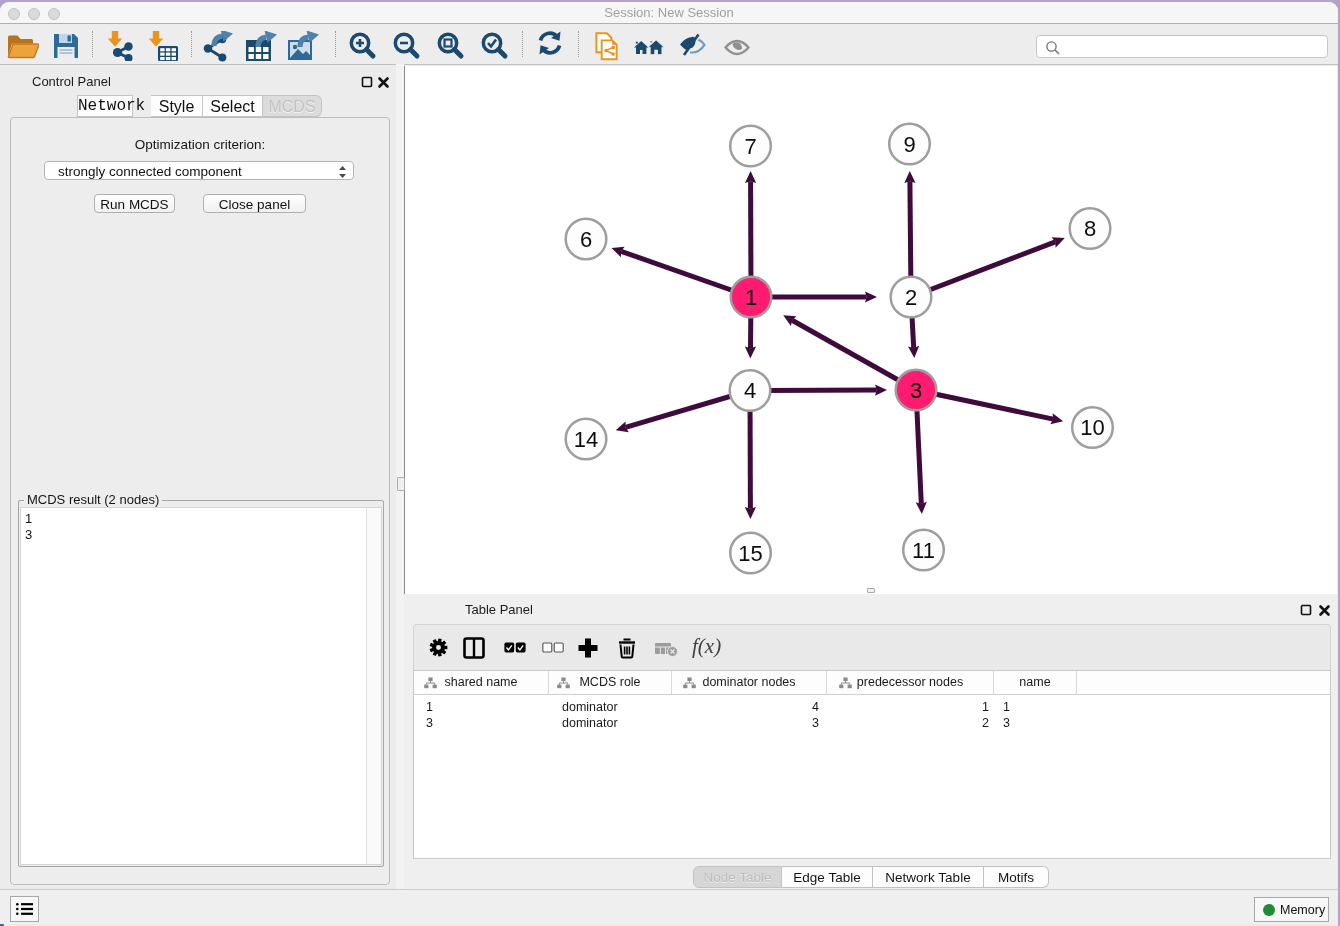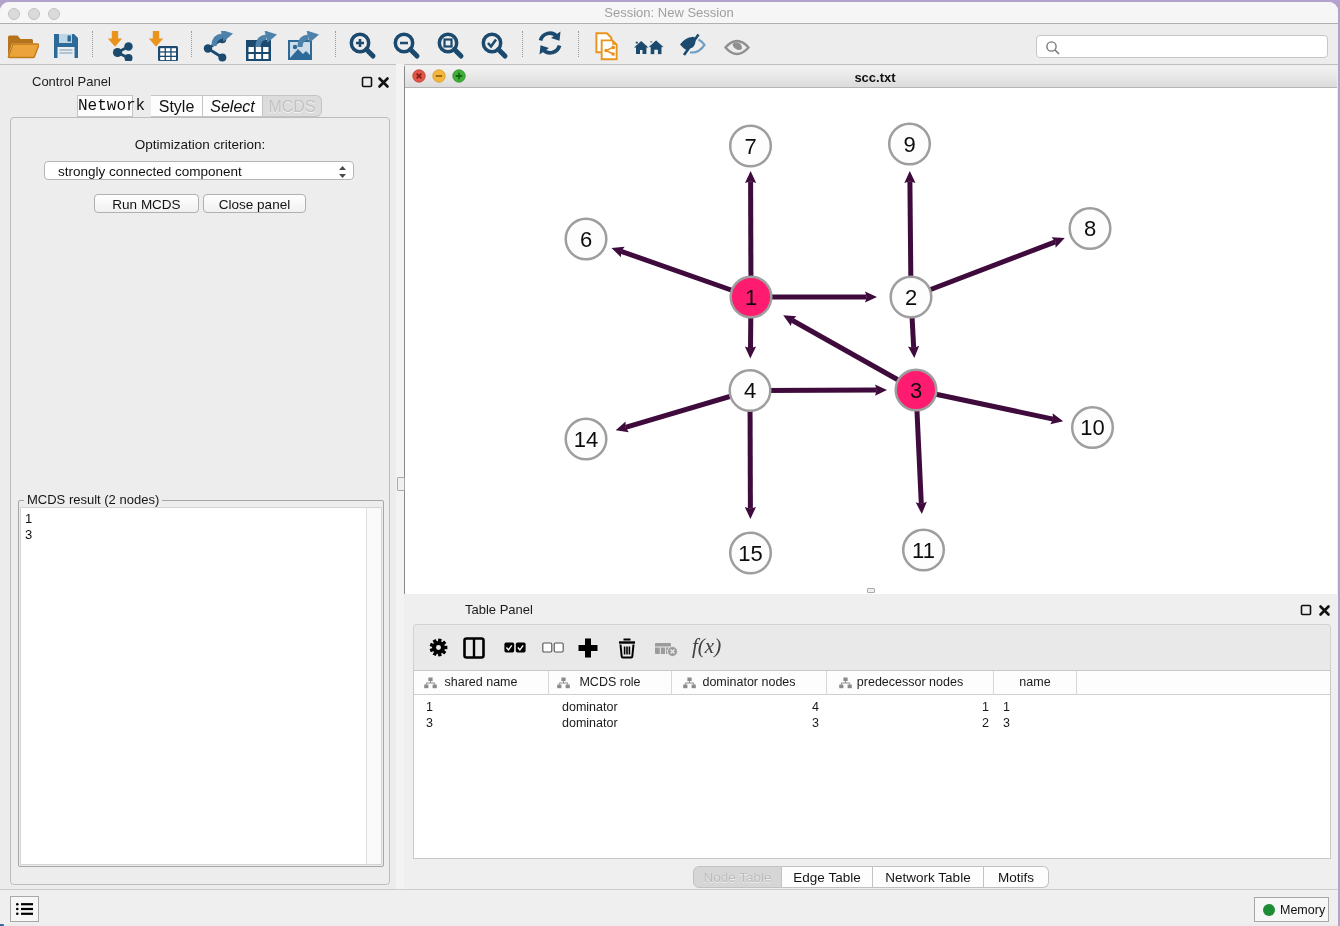--- a/index.html
+++ b/index.html
@@ -205,52 +205,41 @@
   <div id="cp">
 <div id="cptitle">Control Panel</div>
 <svg style="position:absolute;left:361px;top:10px;" width="12" height="12" viewBox="0 0 12 12">
         <rect x="1.5" y="1.5" width="9" height="9" fill="none" stroke="#111" stroke-width="1.6" rx="1"></rect>
       </svg>
 <svg style="position:absolute;left:377px;top:10px;" width="13" height="13" viewBox="0 0 13 13">
         <path d="M2.5 2.5 L10.5 10.5 M10.5 2.5 L2.5 10.5" stroke="#111" stroke-width="2.6" stroke-linecap="round"></path>
       </svg>
 <div class="cptab" style="left:77px;width:56px;font-family:Liberation Mono, monospace;">Network</div>
 <div class="cptab" style="left:151px;width:52px;border-left:none;">Style</div>
-<div class="cptab" style="left:203px;width:60px;border-left:none;font-style:italic;">Select</div>
+<div class="cptab" style="left:203px;width:60px;border-left:none;">Select</div>
 <div class="cptab" style="left:263px;width:59px;border-left:none;background:#dcdcdc;color:#c2c2c2;text-shadow:0 1px 0 #f5f5f5;border-radius:0 6px 6px 0;">MCDS</div>
 <div id="cpcontent"></div>
 <div style="position:absolute;left:10px;top:71px;width:380px;text-align:center;font-size:13.5px;color:#161616;">Optimization criterion:</div>
 <div style="position:absolute;left:44px;top:95px;width:310px;height:19px;background:#fff;border:1px solid #b5b5b5;border-radius:4px;">
   <div style="position:absolute;left:13px;top:2px;font-size:13.5px;color:#111;">strongly connected component</div>
   <svg style="position:absolute;right:5px;top:3px;" width="11" height="14" viewBox="0 0 11 14">
           <path d="M2 5 L5.5 1 L9 5 z" fill="#4a4a4a"></path>
           <path d="M2 9 L5.5 13 L9 9 z" fill="#4a4a4a"></path>
         </svg>
 </div>
-<div class="cpbtn" style="left:94px;width:105px;text-align:center;">Run MCDS</div>
+<div class="cpbtn" style="left:94px;width:81px;text-align:center;">Run MCDS</div>
 <div class="cpbtn" style="left:203px;width:103px;">Close panel</div>
 <div id="mcdsbox"></div>
       <div id="mcdswhiteP">1<br>3</div>
       <div id="mcdsleg">MCDS result (2 nodes)</div>
 
 <div id="mcdssb"></div>
 </div>
   <div style="position:absolute;left:396px;top:62px;width:8px;height:825px;background:#f3f3f3;"></div>
 <div id="netframe">
-<div id="nettitle">
-<svg style="position:absolute;left:7px;top:3px;" width="56" height="14" viewBox="0 0 56 14">
-<circle cx="7" cy="7" r="6.2" fill="#e25548" stroke="#b8382c" stroke-width="0.8"></circle>
-<path d="M4.6 4.6 L9.4 9.4 M9.4 4.6 L4.6 9.4" stroke="#801d14" stroke-width="1.6"></path>
-<circle cx="27" cy="7" r="6.2" fill="#f6b63c" stroke="#d29a2a" stroke-width="0.8"></circle>
-<line x1="23.8" y1="7" x2="30.2" y2="7" stroke="#9a6d13" stroke-width="1.8"></line>
-<circle cx="47" cy="7" r="6.2" fill="#3fae3a" stroke="#2f8c2b" stroke-width="0.8"></circle>
-<path d="M43.8 7 H50.2 M47 3.8 V10.2" stroke="#156311" stroke-width="1.8"></path>
-</svg>
-<div id="netname" style="left:4px;font-weight:bold;">scc.txt</div>
-</div>
 <svg id="graph" style="position:absolute;left:0;top:21px;" width="933" height="505" viewBox="404 87 933 505">
         <line x1="750.0" y1="297.0" x2="749.6" y2="181.2" stroke="#3e0b3c" stroke-width="5"></line>
         <path d="M749.6,171.0 L755.2,183.0 L749.6,181.2 L744.0,183.0 z" fill="#3e0b3c"></path>
         <line x1="750.0" y1="297.0" x2="620.1" y2="251.3" stroke="#3e0b3c" stroke-width="5"></line>
         <path d="M610.5,248.0 L623.7,246.7 L620.1,251.3 L619.9,257.2 z" fill="#3e0b3c"></path>
         <line x1="750.0" y1="297.0" x2="865.8" y2="297.0" stroke="#3e0b3c" stroke-width="5"></line>
         <path d="M876.0,297.0 L864.0,302.6 L865.8,297.0 L864.0,291.4 z" fill="#3e0b3c"></path>
         <line x1="750.0" y1="297.0" x2="749.5" y2="348.3" stroke="#3e0b3c" stroke-width="5"></line>
         <path d="M749.3,358.5 L743.9,346.4 L749.5,348.3 L755.1,346.6 z" fill="#3e0b3c"></path>
         <line x1="910.0" y1="297.0" x2="908.9" y2="181.2" stroke="#3e0b3c" stroke-width="5"></line>

